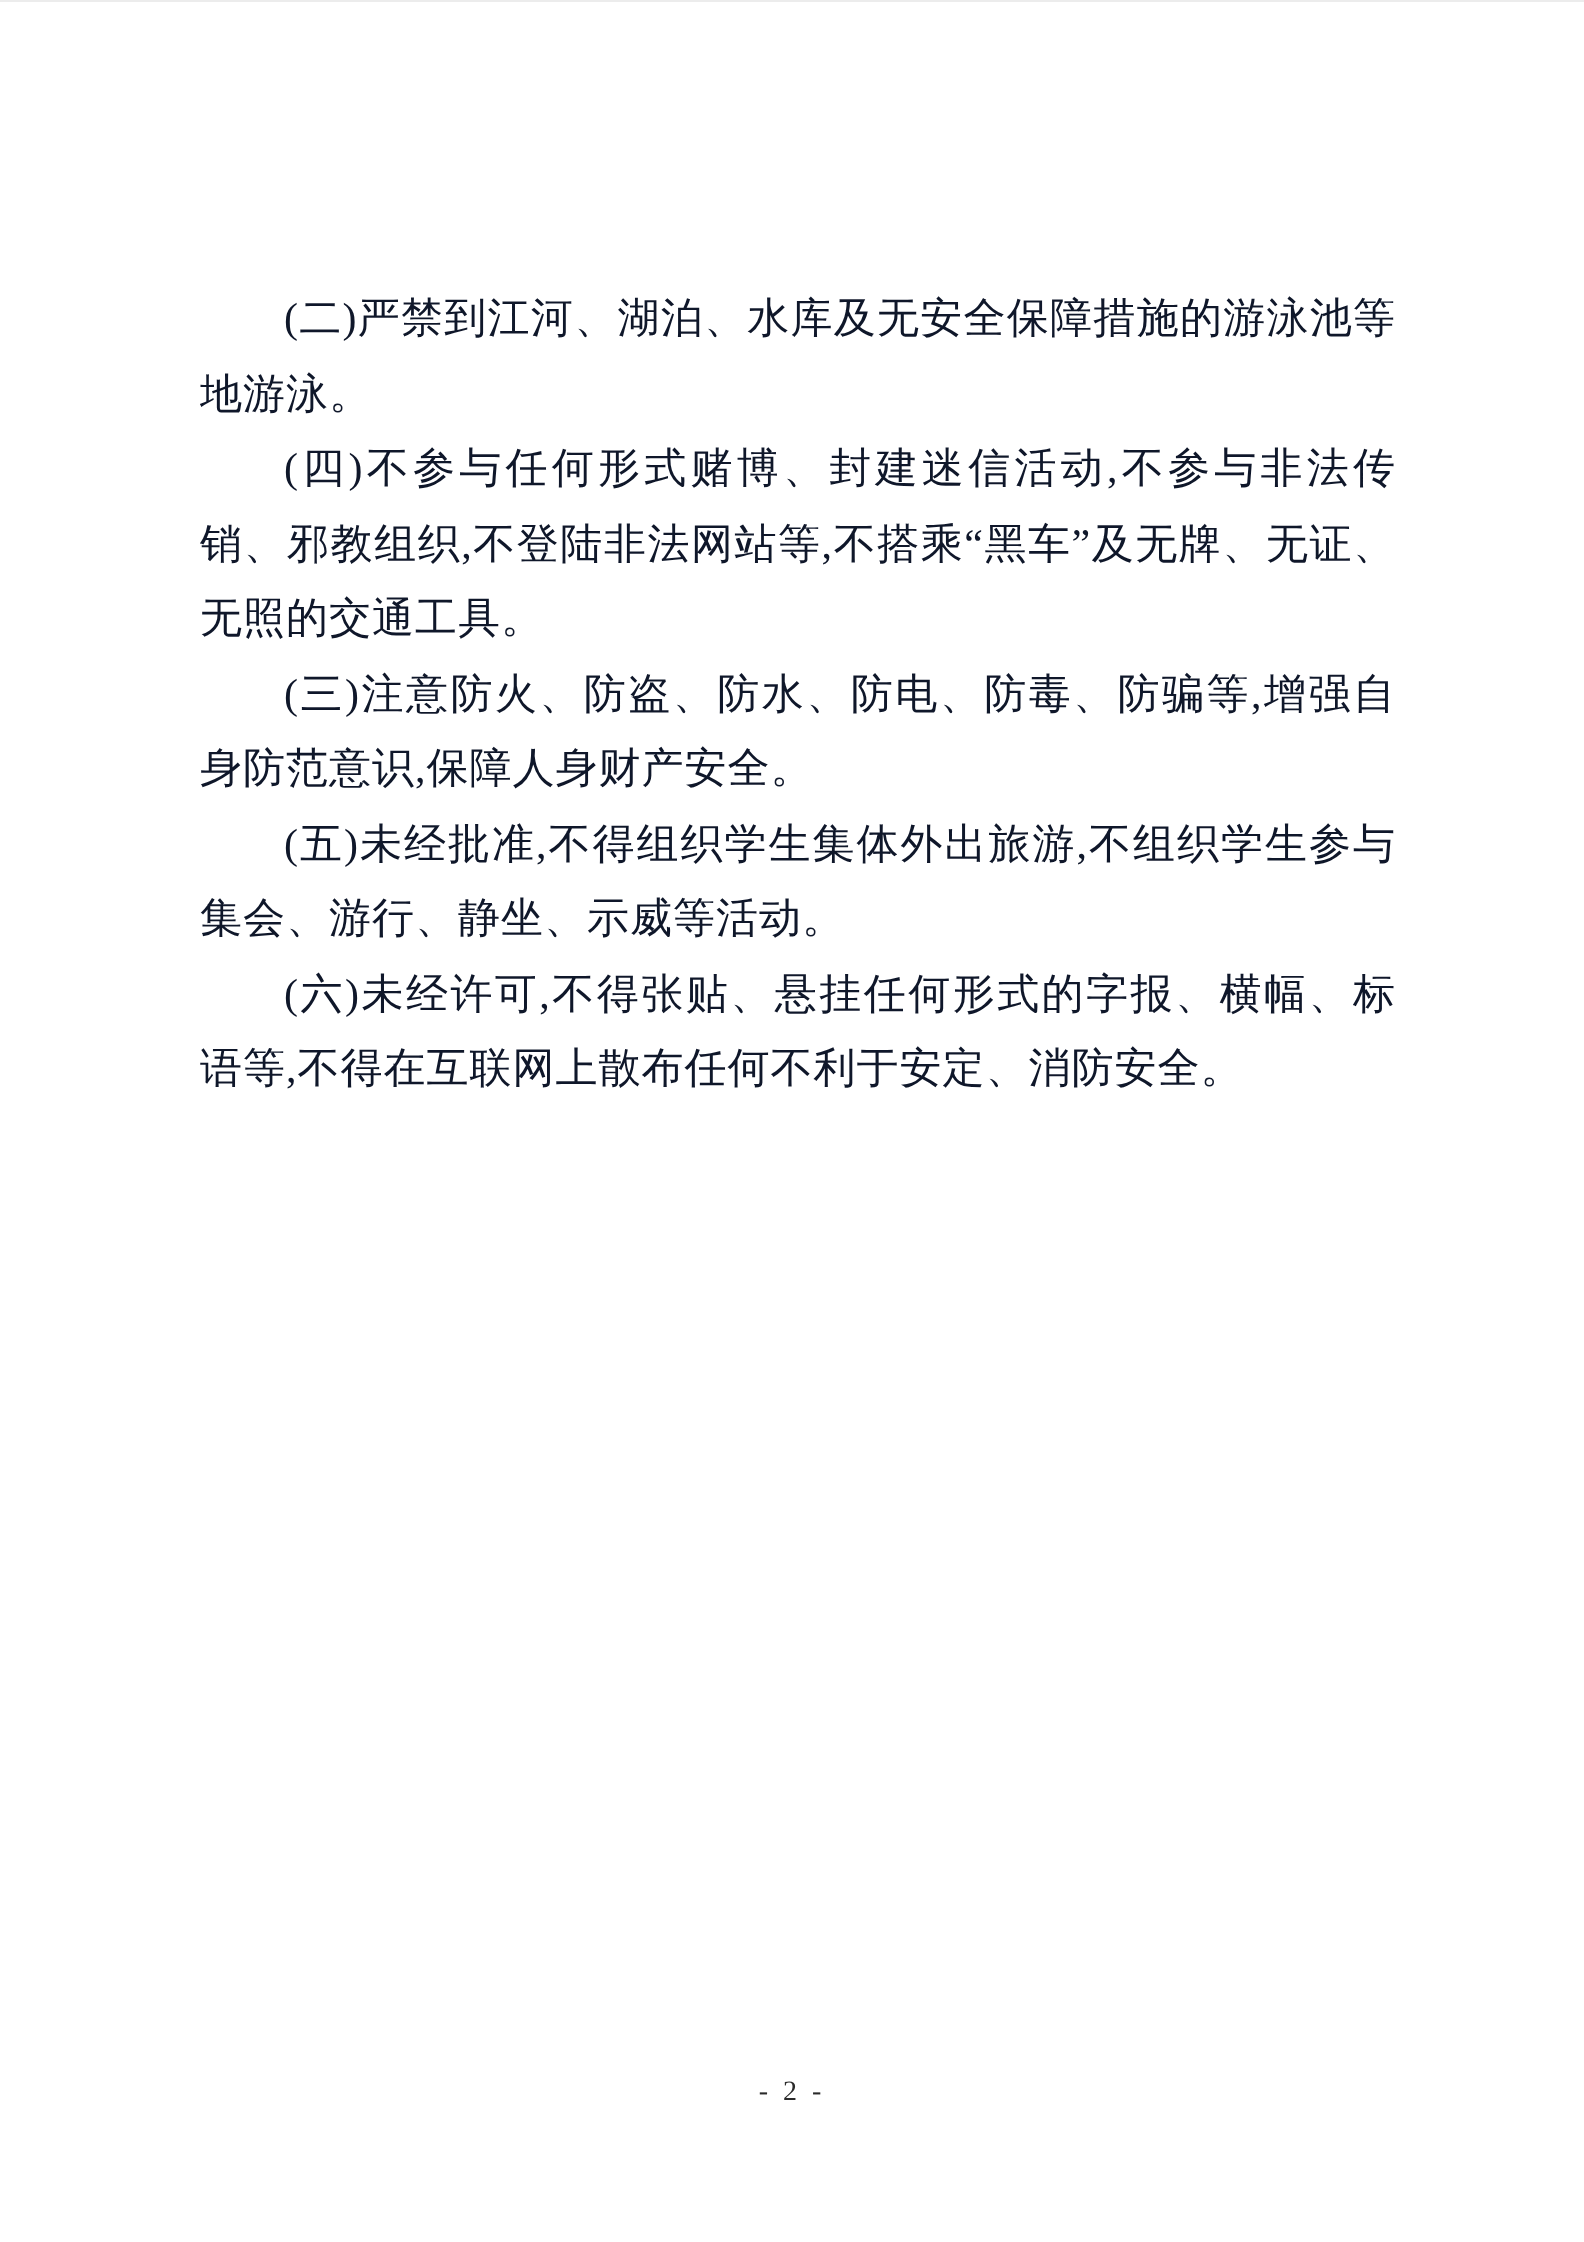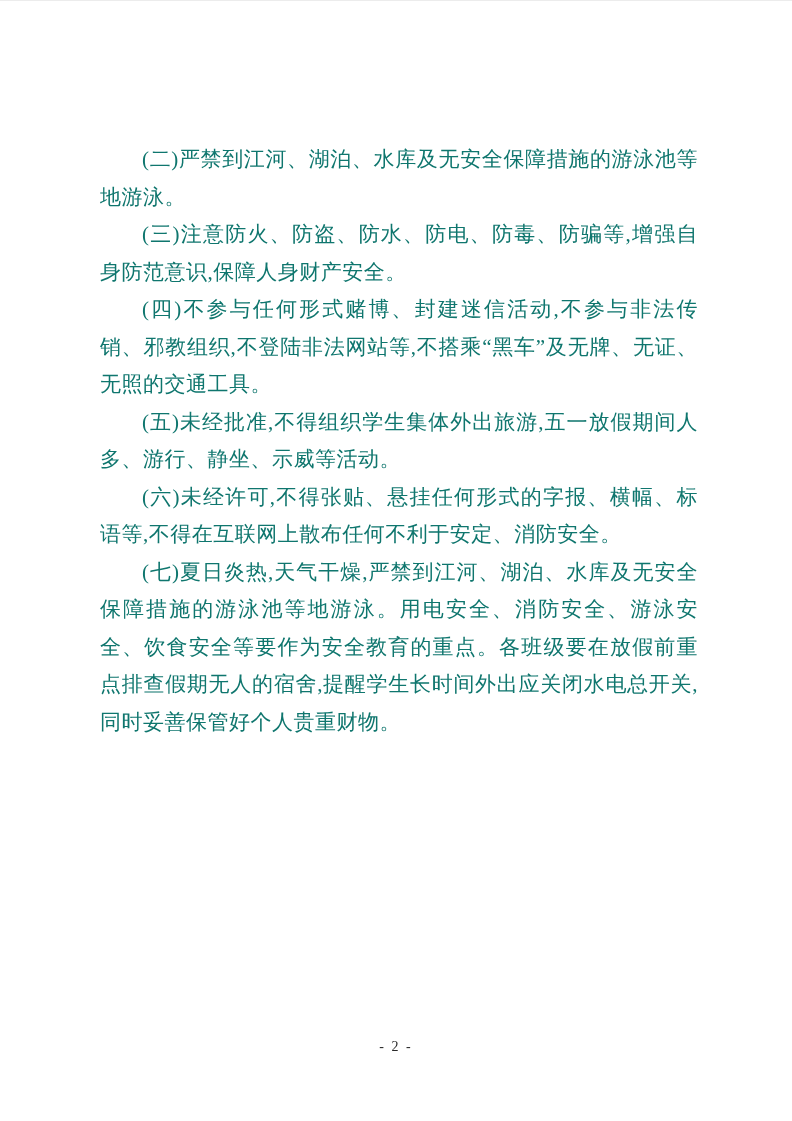--- a/index.html
+++ b/index.html
@@ -21,21 +21,21 @@
     position: absolute;
     left: 100px;
     top: 140px;
     width: 598px;
   }
   .para {
     margin: 0;
     padding: 0;
     font-size: 21px;
     line-height: 37.5px;
-    color: #0f766e;
+    color: #0f172a;
     text-align: justify;
     text-indent: 2em;
     letter-spacing: 0.5px;
     word-break: break-all;
   }
   .footer {
     position: absolute;
     left: 0;
     top: 1036px;
     width: 792px;
@@ -46,22 +46,21 @@
     color: #2a2a2a;
     letter-spacing: 2px;
   }
 </style>
 </head>
 <body>
 
 <div class="page">
   <div class="content">
       <p class="para">(二)严禁到江河、湖泊、水库及无安全保障措施的游泳池等地游泳。</p>
+      <p class="para">(四)不参与任何形式赌博、封建迷信活动,不参与非法传销、邪教组织,不登陆非法网站等,不搭乘“黑车”及无牌、无证、无照的交通工具。</p>
       <p class="para">(三)注意防火、防盗、防水、防电、防毒、防骗等,增强自身防范意识,保障人身财产安全。</p>
-      <p class="para">(四)不参与任何形式赌博、封建迷信活动,不参与非法传销、邪教组织,不登陆非法网站等,不搭乘“黑车”及无牌、无证、无照的交通工具。</p>
-      <p class="para">(五)未经批准,不得组织学生集体外出旅游,五一放假期间人多、游行、静坐、示威等活动。</p>
+      <p class="para">(五)未经批准,不得组织学生集体外出旅游,不组织学生参与集会、游行、静坐、示威等活动。</p>
       <p class="para">(六)未经许可,不得张贴、悬挂任何形式的字报、横幅、标语等,不得在互联网上散布任何不利于安定、消防安全。</p>
-      <p class="para">(七)夏日炎热,天气干燥,严禁到江河、湖泊、水库及无安全保障措施的游泳池等地游泳。用电安全、消防安全、游泳安全、饮食安全等要作为安全教育的重点。各班级要在放假前重点排查假期无人的宿舍,提醒学生长时间外出应关闭水电总开关,同时妥善保管好个人贵重财物。</p>
     </div>
   <div class="footer">
     <span class="page-number">- 2 -</span>
   </div>
 </div>
 
 </body></html>

